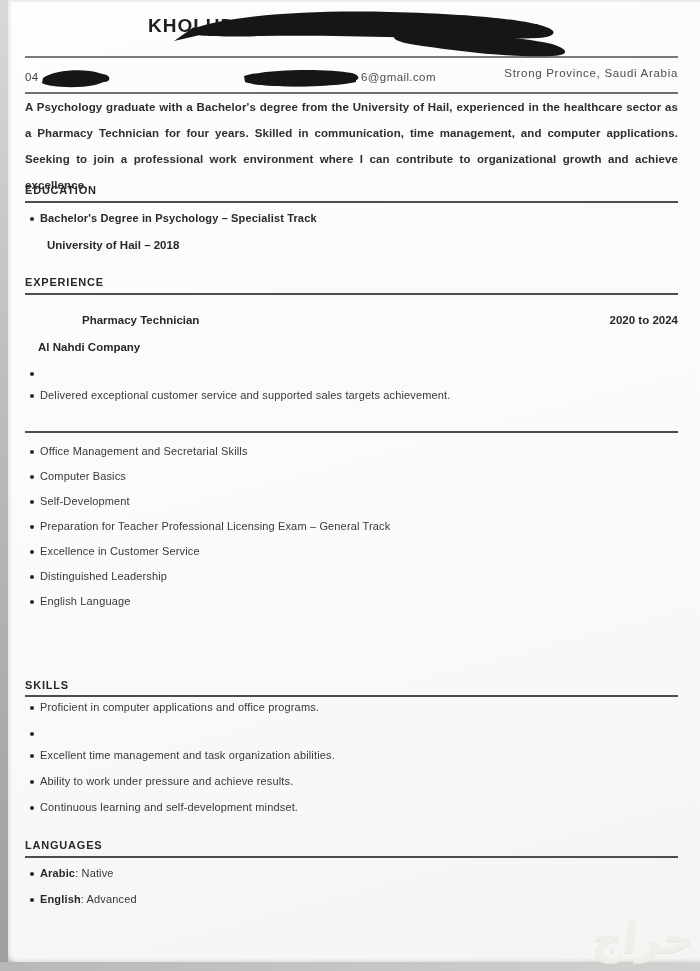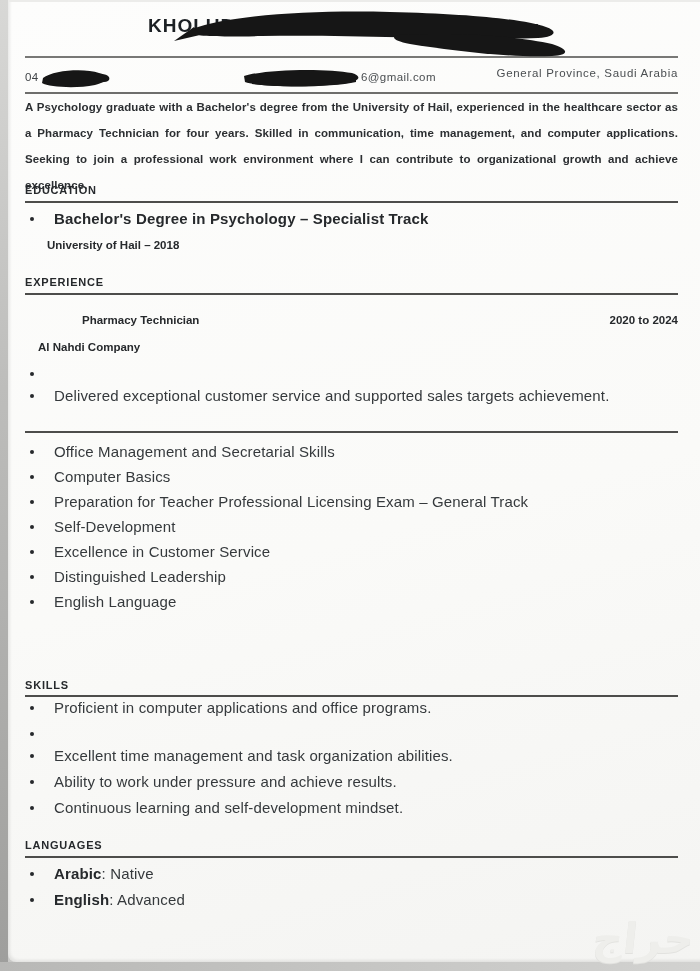--- a/index.html
+++ b/index.html
@@ -45,21 +45,21 @@
     text-align:justify;letter-spacing:.1px;}
 
   .section{position:absolute;left:25px;width:653px;}
   .sec-title{font-size:11px;font-weight:bold;letter-spacing:.8px;color:#26292c;
     line-height:13px;}
   .sec-rule{height:2px;background:#4d4d4b;margin-top:4px;}
 
   .row{display:flex;align-items:flex-start;}
   .dot{width:4px;height:4px;border-radius:50%;background:#26292c;
     margin:5px 0 0 5px;flex:0 0 4px;}
-  .txt{margin-left:20px;font-size:15px;color:#35393c;line-height:13px;
+  .txt{margin-left:6px;font-size:11px;color:#35393c;line-height:13px;
     letter-spacing:.15px;}
   .bold{font-weight:bold;color:#26292c;}
 
   
   .edu-b1{margin-top:9px;}
   .edu-line2{margin-left:22px;margin-top:14px;font-size:11.5px;font-weight:bold;
     color:#26292c;line-height:13px;}
 
   
   .exp-head{display:flex;justify-content:space-between;margin-top:19px;}
@@ -110,21 +110,21 @@
         <path d="M58,8 C68,7 74,10 72,14 C70,17 60,17 56,14 Z" fill="#161616"></path>
       </svg>
     </div>
     <div class="contact-center">
       <svg class="redact-inline" width="126" height="22" viewBox="0 0 126 22">
         <path d="M6,10 C28,3 88,2 114,7 C124,10 122,15 110,17 C76,22 22,21 7,16 Z" fill="#161616"></path>
         <path d="M14,15 C50,20 96,19 118,12 L118,16 C96,21 44,22 14,18 Z" fill="#161616"></path>
       </svg>
       <span style="margin-left:-3px;">6@gmail.com</span>
     </div>
-    <div class="contact-right">General Province, Saudi Arabia</div>
+    <div class="contact-right">Strong Province, Saudi Arabia</div>
   </div>
 
   <div class="summary">A Psychology graduate with a Bachelor's degree from the University of Hail, experienced in the healthcare sector as a Pharmacy Technician for four years. Skilled in communication, time management, and computer applications. Seeking to join a professional work environment where I can contribute to organizational growth and achieve excellence.</div>
 
   <div class="section" style="top:184px;">
     <div class="sec-title">EDUCATION</div>
     <div class="sec-rule"></div>
     <div class="row edu-b1">
       <span class="dot"></span>
       <span class="txt bold">Bachelor's Degree in Psychology – Specialist Track</span>
@@ -154,25 +154,25 @@
     <div class="row tr-b">
       <span class="dot"></span>
       <span class="txt">Office Management and Secretarial Skills</span>
     </div>
     <div class="row tr-b">
       <span class="dot"></span>
       <span class="txt">Computer Basics</span>
     </div>
     <div class="row tr-b">
       <span class="dot"></span>
+      <span class="txt">Self-Development</span>
+    </div>
+    <div class="row tr-b">
+      <span class="dot"></span>
       <span class="txt">Preparation for Teacher Professional Licensing Exam – General Track</span>
-    </div>
-    <div class="row tr-b">
-      <span class="dot"></span>
-      <span class="txt">Self-Development</span>
     </div>
     <div class="row tr-b">
       <span class="dot"></span>
       <span class="txt">Excellence in Customer Service</span>
     </div>
     <div class="row tr-b">
       <span class="dot"></span>
       <span class="txt">Distinguished Leadership</span>
     </div>
     <div class="row tr-b">

